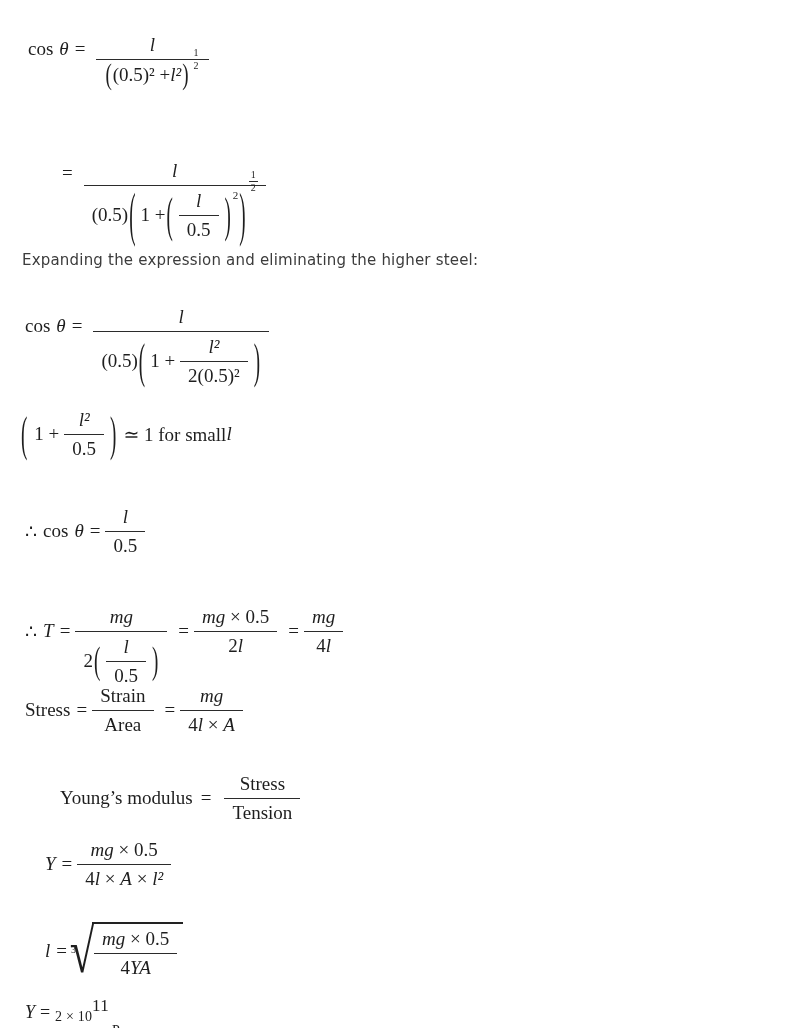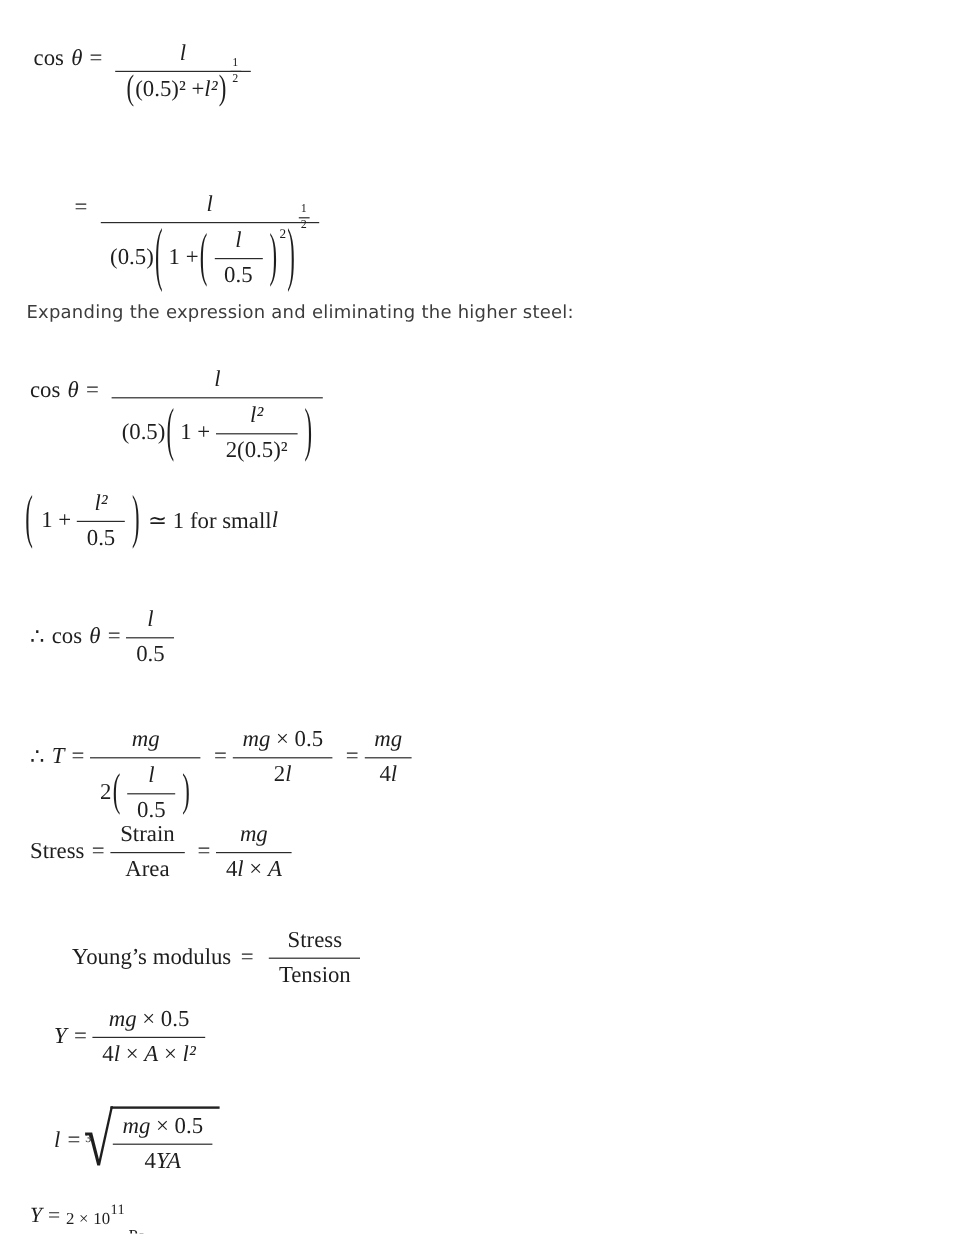--- a/index.html
+++ b/index.html
@@ -40,21 +40,21 @@
   .d20{position:relative;top:20px;}
   .d27{position:relative;top:27px;}
   .d15{position:relative;top:15px;}
   
   .root{display:inline-flex;align-items:flex-start;margin-left:4px;}
   .ridx{font-size:10px;position:relative;top:22px;margin-right:-11px;z-index:2;}
   .rad{font-size:62px;line-height:58px;font-weight:300;display:inline-block;transform:scaleX(0.72);}
   .radicand{border-top:2px solid #222;margin-left:-7px;padding:3px 6px 0 2px;display:inline-flex;align-items:center;}
   .radicand .fr{margin:0;}
   .mathline{font-size:14px;}
-  .mexp{font-size:12px;position:relative;top:-7px;}
+  .mexp{font-size:17px;position:relative;top:-7px;}
 </style>
 </head>
 <body>
 
 <div class="eq" style="left:28px;top:22px;">
   <span class="up">cos</span>
   <span class="it sp">θ</span>
   <span class="up sp spr">=</span>
   <span class="fr d11">
     <span class="nu">

